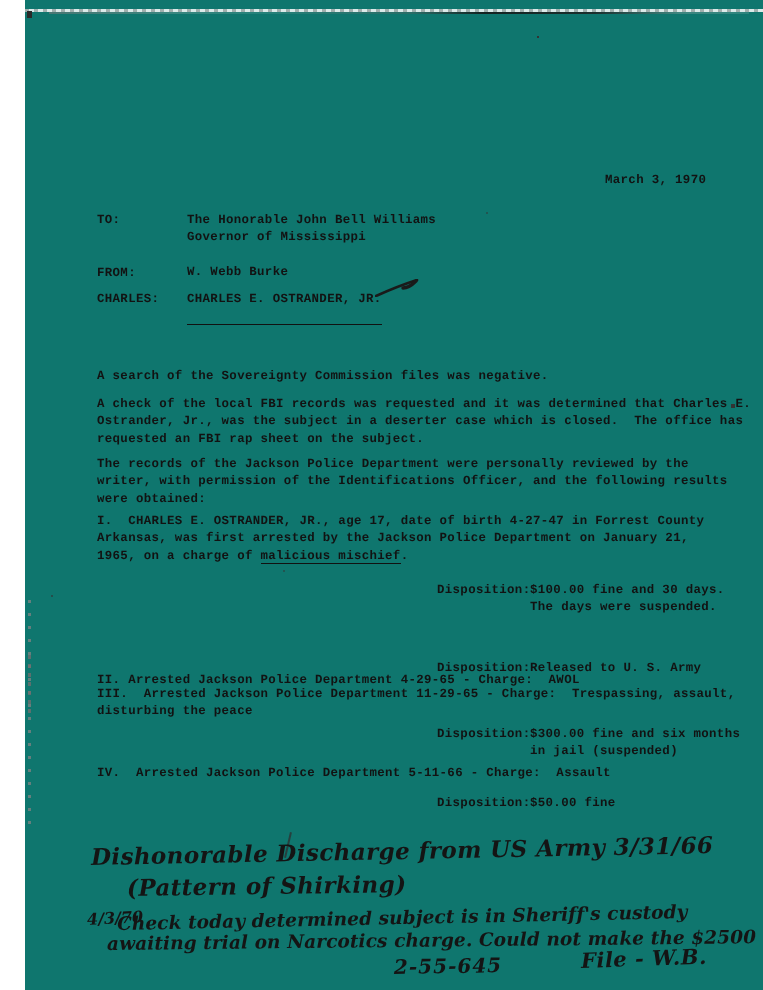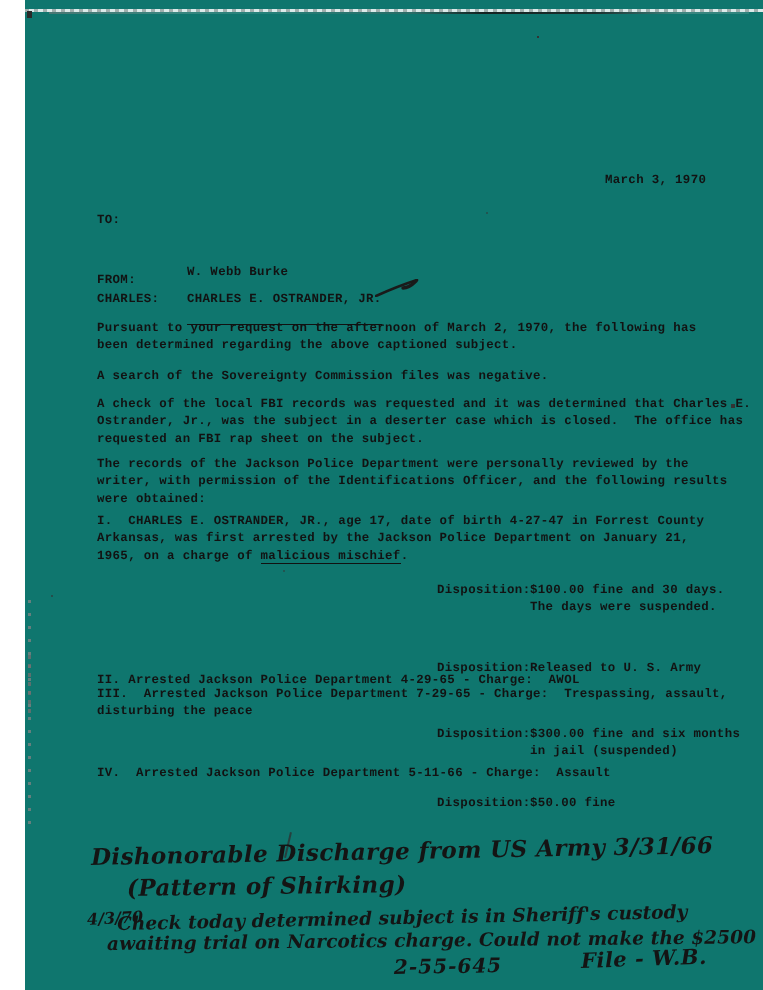--- a/index.html
+++ b/index.html
@@ -90,21 +90,21 @@
     text-rendering: geometricPrecision;
   }
 
   .date-line { left: 580px; top: 172px; }
 
   .lbl { left: 72px; }
   .val { left: 162px; }
 
   .to-label    { top: 212px; }
   .to-value    { top: 212px; }
-  .from-label  { top: 272px; font-family: Liberation Mono, monospace; }
+  .from-label  { top: 265px; font-family: Liberation Mono, monospace; }
   .from-value  { top: 264px; }
   .subj-label  { top: 291px; }
   .subj-value  { top: 291px; }
 
   .subj-value u {
     text-decoration: none;
     border-bottom: 1.3px solid #111;
     padding-bottom: 18px;
   }
 
@@ -217,54 +217,54 @@
   <div class="scan-left-ticks2"></div>
   <div class="speck" style="left:512px; top:36px; width:2px; height:2px;"></div>
   <div class="speck" style="left:706px; top:404px; width:4px; height:4px;"></div>
   <div class="speck" style="left:461px; top:212px; width:2px; height:2px; opacity:.5;"></div>
   <div class="speck" style="left:258px; top:570px; width:2px; height:2px; opacity:.5;"></div>
   <div class="speck" style="left:26px; top:595px; width:2px; height:2px; opacity:.6;"></div>
 
   <div class="typed date-line">March 3, 1970</div>
 
   <div class="typed lbl to-label">TO:</div>
+  <div class="typed val to-value">The Honorable John Bell Williams
+Governor of Mississippi</div>
 
   <div class="typed lbl from-label">FROM:</div>
   <div class="typed val from-value">W. Webb Burke</div>
 
   <div class="typed lbl subj-label">CHARLES:</div>
   <div class="typed val subj-value"><u>CHARLES E. OSTRANDER, JR.</u></div>
 
   <svg class="pen-stroke" viewBox="0 0 44 18">
     <path d="M1,17 C12,12 26,6 42,1" stroke="#1a1a1a" stroke-width="2.6" fill="none" stroke-linecap="round"></path>
     <path d="M28,9 C32,9 36,7 41,2" stroke="#1a1a1a" stroke-width="3.4" fill="none" stroke-linecap="round"></path>
   </svg>
 
-  <div class="typed para p1">Pursuant to your request on the afternoon of March 2, 1970, the following has
-been determined regarding the above captioned subject.</div>
   <div class="typed para p2">A search of the Sovereignty Commission files was negative.</div>
   <div class="typed para p3">A check of the local FBI records was requested and it was determined that Charles E.
 Ostrander, Jr., was the subject in a deserter case which is closed.  The office has
 requested an FBI rap sheet on the subject.</div>
   <div class="typed para p4">The records of the Jackson Police Department were personally reviewed by the
 writer, with permission of the Identifications Officer, and the following results
 were obtained:</div>
 
   <div class="typed item i1"><span>I.</span>  <span>CHARLES E. OSTRANDER, JR., age 17, date of birth 4-27-47 in Forrest County
 Arkansas, was first arrested by the Jackson Police Department on January 21,
 1965, on a charge of </span><span class="uline">malicious mischief</span><span>.</span></div>
   <div class="typed disp-label d1">Disposition:</div>
   <div class="typed disp-value d1">$100.00 fine and 30 days.
 The days were suspended.</div>
 
   <div class="typed item i2"><span>II.</span> <span>Arrested Jackson Police Department 4-29-65 - Charge:  AWOL</span></div>
   <div class="typed disp-label d2">Disposition:</div>
   <div class="typed disp-value d2">Released to U. S. Army</div>
 
-  <div class="typed item i3"><span>III.</span>  <span>Arrested Jackson Police Department 7-29-65 - Charge:  Trespassing, assault,
+  <div class="typed item i3"><span>III.</span>  <span>Arrested Jackson Police Department 11-29-65 - Charge:  Trespassing, assault,
 disturbing the peace</span></div>
   <div class="typed disp-label d3">Disposition:</div>
   <div class="typed disp-value d3">$300.00 fine and six months
 in jail (suspended)</div>
 
   <div class="typed item i4"><span>IV.</span>  <span>Arrested Jackson Police Department 5-11-66 - Charge:  Assault</span></div>
   <div class="typed disp-label d4">Disposition:</div>
   <div class="typed disp-value d4">$50.00 fine</div>
 
   <div class="hw-stray"></div>

